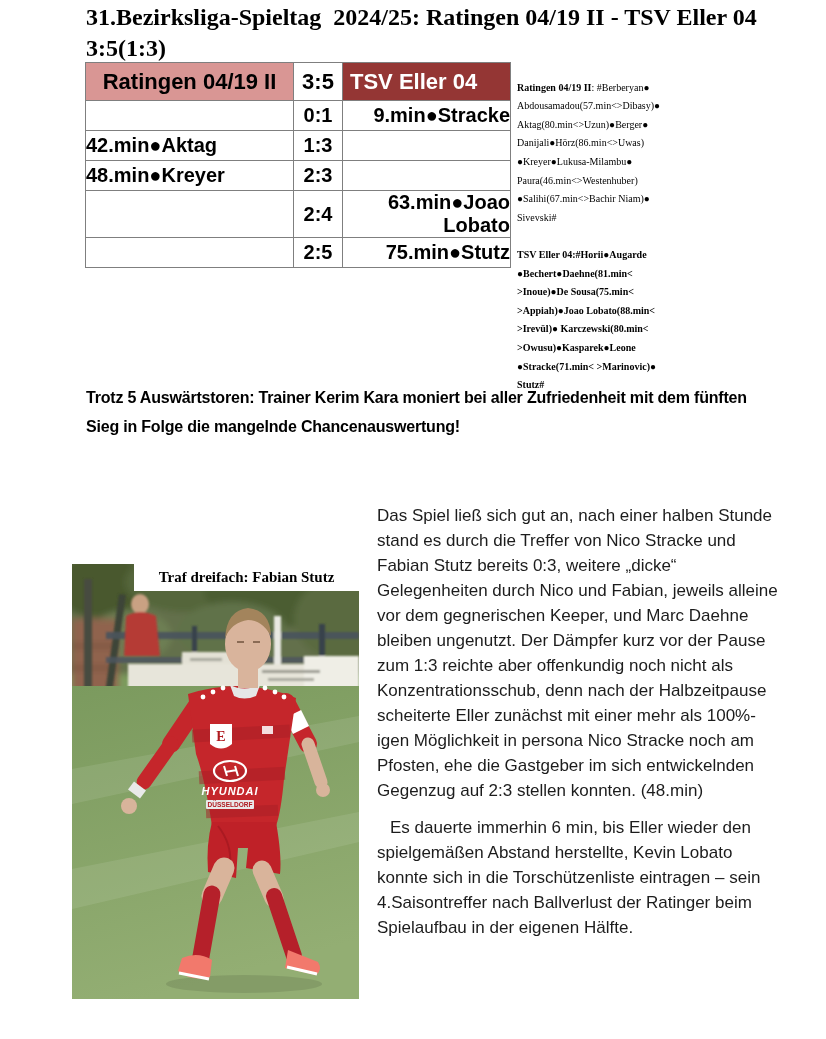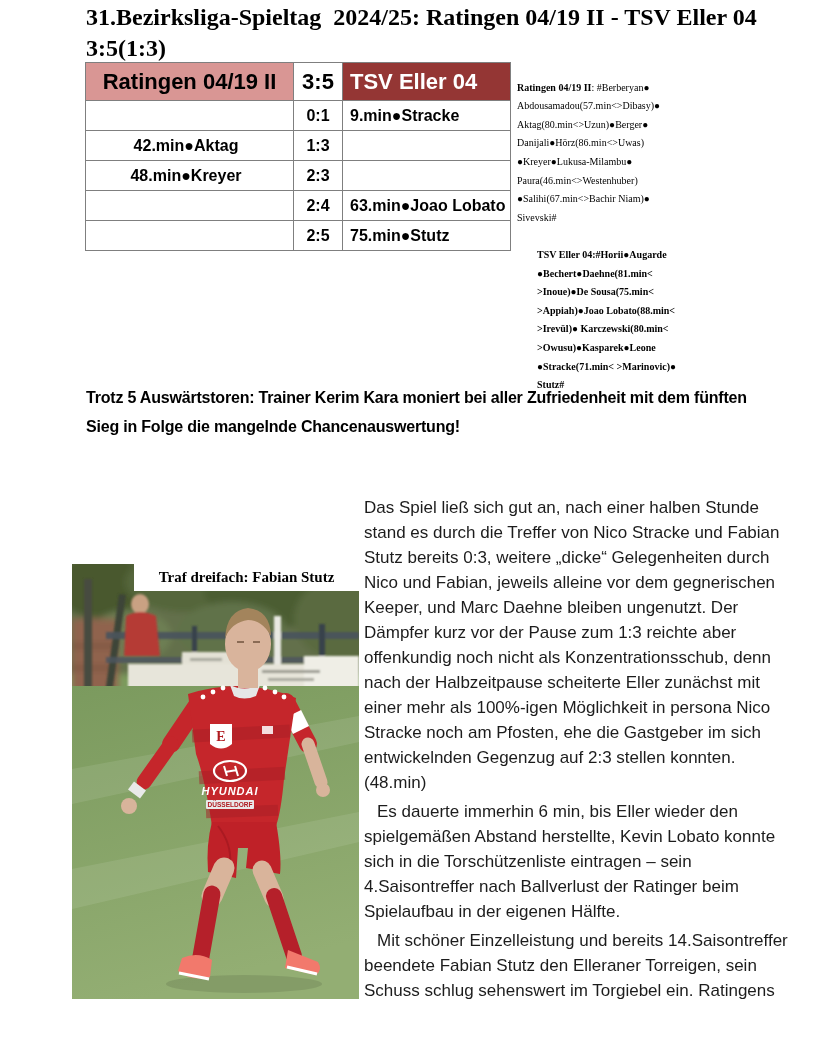--- a/index.html
+++ b/index.html
@@ -19,48 +19,48 @@
     position:absolute; left:85px; top:62px; border-collapse:collapse;
     font-family:"Liberation Sans", sans-serif;
   }
   .score-table th, .score-table td {
     border:1px solid #7f7f7f; font-weight:bold; color:#000;
   }
   .score-table th { height:38px; font-size:22px; }
   .th-home  { width:208px; background:#d99694; text-align:center; }
   .th-score { width:49px;  background:#ffffff; text-align:center; }
   .th-away  { width:168px; background:#943634; color:#fff !important; text-align:left; padding-left:7px; }
-  .score-table td { height:30px; font-size:16px; }
-  .td-home  { text-align:center; padding-right:7px; }
+  .score-table td { height:30px; font-size:20px; }
+  .td-home  { text-align:left; padding-right:7px; }
   .td-score { text-align:center; }
-  .td-away  { text-align:left; padding-left:7px; }
+  .td-away  { text-align:right; padding-left:7px; }
   
   .rosters {
     position:absolute; left:517px; top:60px; width:309px;
     font-family:"Liberation Serif", serif; font-size:10px; line-height:18.6px;
     color:#000; white-space:pre-line;
   }
   .rosters .team-label { font-weight:bold; }
-  .roster-away { font-weight:bold;margin-left:20px; }
+  .roster-away { font-weight:bold; }
   
   .headline {
     position:absolute; left:86px; top:384px; width:690px;
     font-weight:bold; font-size:16px; line-height:28.5px;
     letter-spacing:-0.2px; color:#000;
   }
   
   .article {
     position:absolute; left:86px; top:491px; width:712px;
     font-size:17px; line-height:25px; color:#1c1c1c;
   }
-  .article p { margin:4px; }
+  .article p { margin:12px; }
   .article p.indent { text-indent:13px; }
   .photo {
     float:left; width:287px; height:435px;
-    margin:73px 5px 0 -14px; position:relative; overflow:hidden;
+    margin:73px 18px 0 -14px; position:relative; overflow:hidden;
     background:#7c9b5d;
   }
   .photo-caption {
     position:absolute; top:0; left:62px; right:0; height:27px;
     background:#ffffff; font-family:"Liberation Serif", serif;
     font-weight:bold; font-size:15px; line-height:26px;
     text-align:center; color:#000; z-index:2;
   }
   .photo svg { display:block; }
 </style>
@@ -246,16 +246,15 @@
           <line x1="190" y1="306" x2="202" y2="334" stroke="#d9b49b" stroke-width="19" stroke-linecap="round"></line>
           <line x1="202" y1="332" x2="222" y2="392" stroke="#b5202a" stroke-width="16" stroke-linecap="round"></line>
           <path d="M216,386 L246,398 Q251,406 244,411 L213,404 Z" fill="#f2796c"></path>
           <path d="M215,403 L245,410" stroke="#ffffff" stroke-width="3"></path>
         </g>
       </svg>
     </div>
 
     <p>Das Spiel ließ sich gut an, nach einer halben Stunde stand es durch die Treffer von Nico Stracke und Fabian Stutz bereits 0:3, weitere „dicke“ Gelegenheiten durch Nico und Fabian, jeweils alleine vor dem gegnerischen Keeper, und Marc Daehne bleiben ungenutzt. Der Dämpfer kurz vor der Pause zum 1:3 reichte aber offenkundig noch nicht als Konzentrationsschub, denn nach der Halbzeitpause scheiterte Eller zunächst mit einer mehr als 100%-igen Möglichkeit in persona Nico Stracke noch am Pfosten, ehe die Gastgeber im sich entwickelnden Gegenzug auf 2:3 stellen konnten. (48.min)</p>
     <p class="indent">Es dauerte immerhin 6 min, bis Eller wieder den spielgemäßen Abstand herstellte, Kevin Lobato konnte sich in die Torschützenliste eintragen – sein 4.Saisontreffer nach Ballverlust der Ratinger beim Spielaufbau in der eigenen Hälfte.</p>
-    <p class="indent">Mit schöner Einzelleistung und bereits 14.Saisontreffer beendete Fabian Stutz den Elleraner Torreigen, sein Schuss schlug sehenswert im Torgiebel ein. Ratingens</p>
   </div>
 
 </div>
 
 </body></html>

